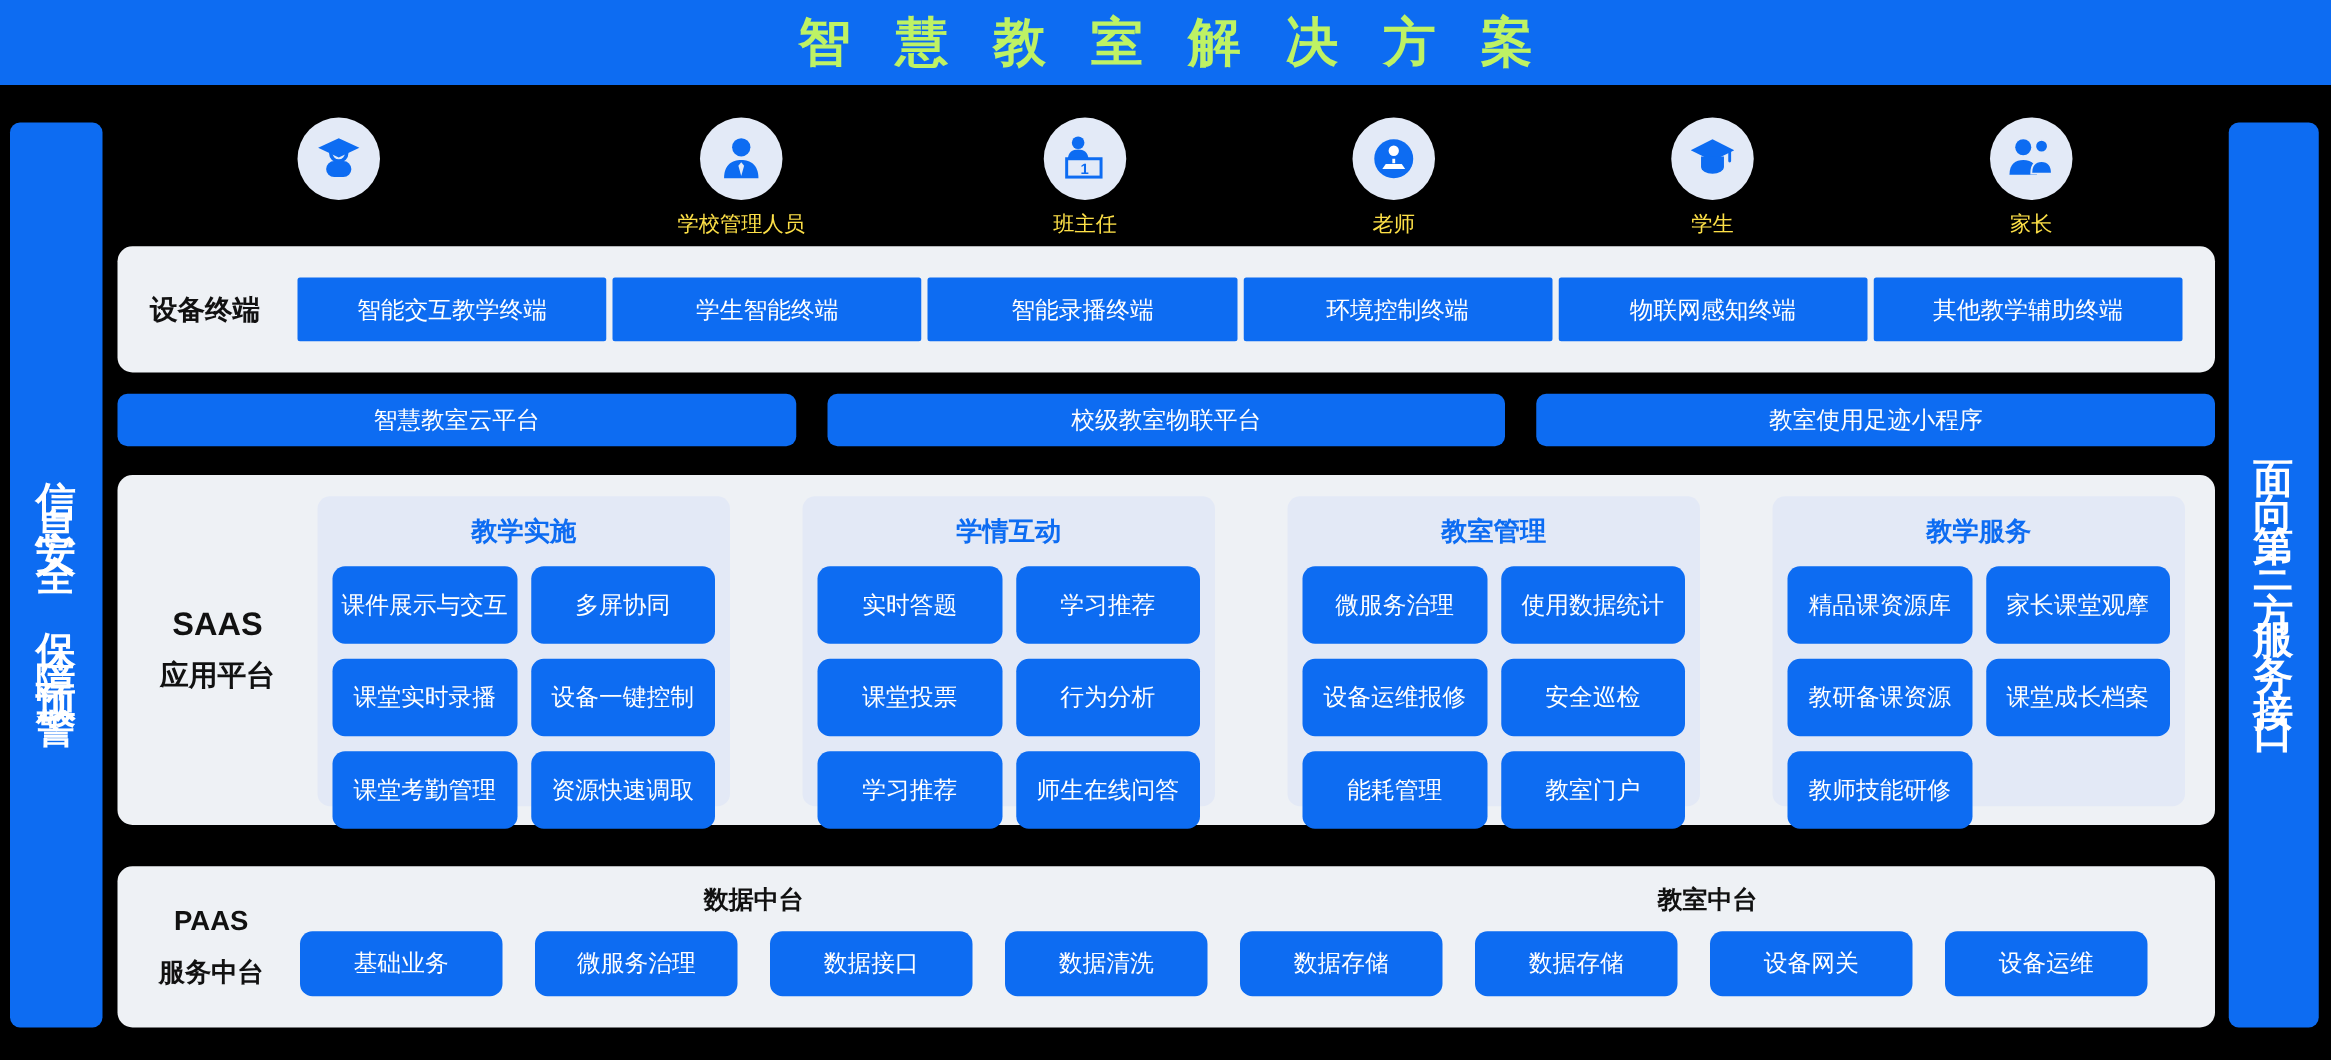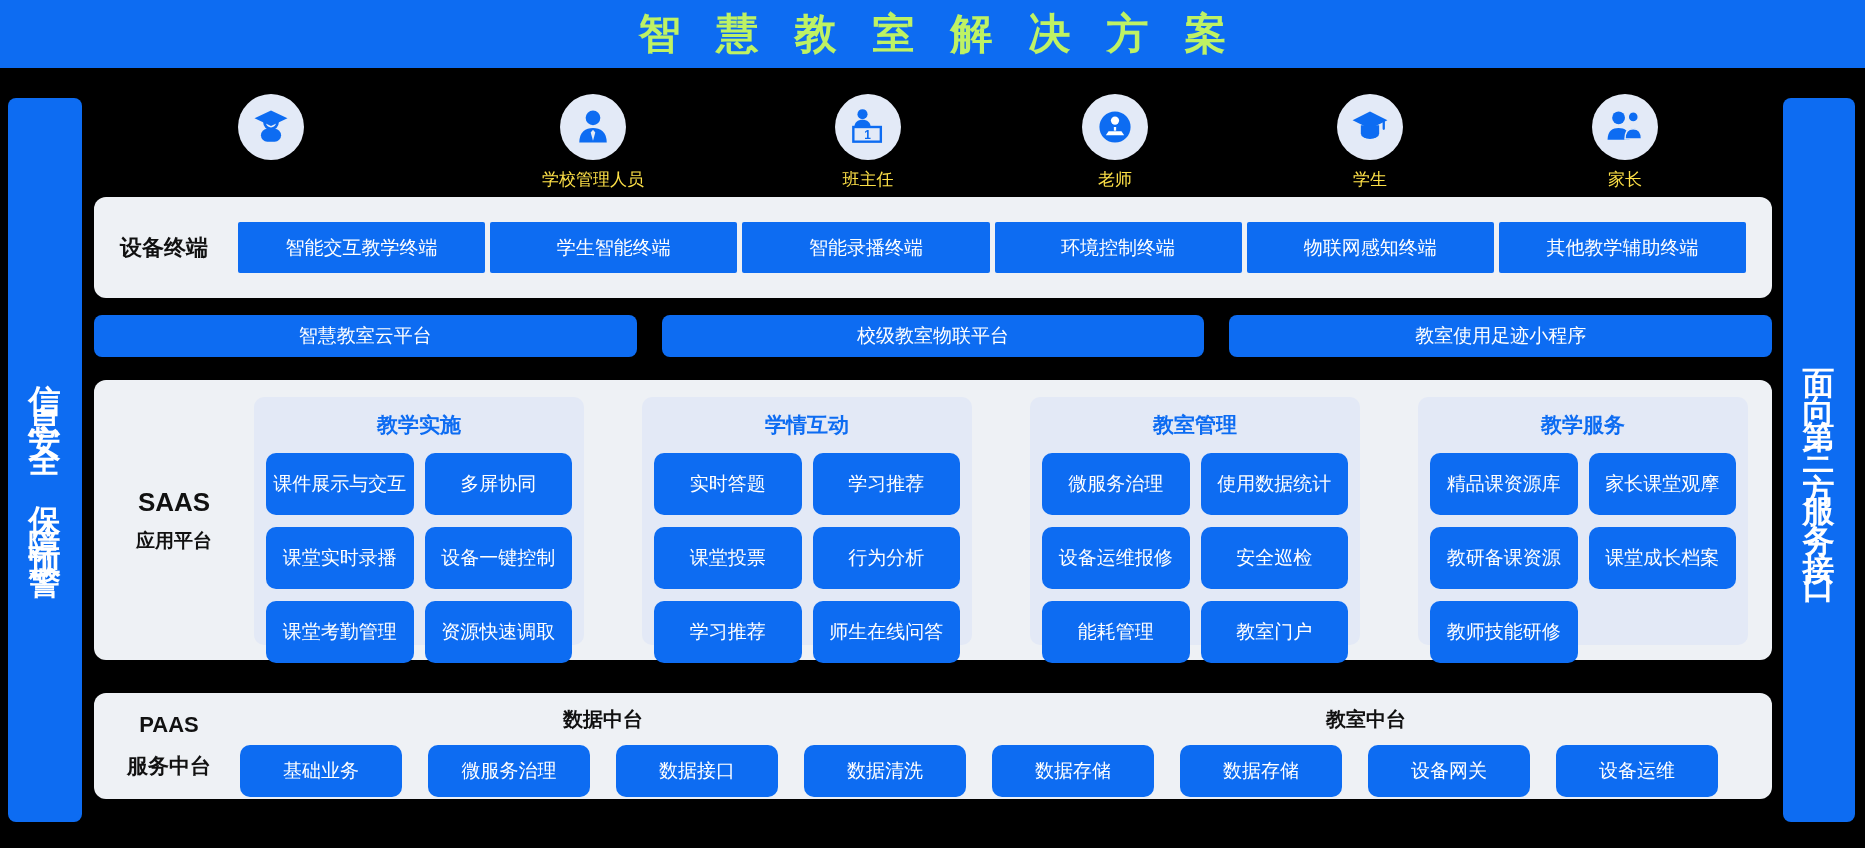--- a/index.html
+++ b/index.html
@@ -42,29 +42,29 @@
   
   .platform-row { position:absolute; left:94px; top:315px; width:1678px; height:42px; display:flex; gap:25px; }
   .platform-row .btn { flex:1; height:42px; border-radius:8px; }
 
   
   .panel.saas { top:380px; height:280px; }
   .side-label { position:absolute; left:0; top:0; bottom:0; width:160px;
                 display:flex; flex-direction:column; align-items:center; justify-content:center;
                 color:#111; font-weight:bold; text-align:center; }
   .side-label .l1 { font-size:26px; }
-  .side-label .l2 { font-size:19px; margin-top:10px; }
+  .side-label .l2 { font-size:23px; margin-top:10px; }
   .saas-cols { position:absolute; left:160px; right:24px; top:17px; display:flex; gap:58px; }
   .saas-col { flex:1; background:#e3e9f6; border-radius:10px; height:248px; padding:14px 12px 0 12px; }
   .saas-col-title { text-align:center; color:#0d6cf2; font-size:21px; font-weight:bold; margin-bottom:14px; }
   .saas-grid { display:grid; grid-template-columns:1fr 1fr; gap:12px 11px; }
   .saas-grid .btn { height:62px; border-radius:10px; }
 
   
-  .panel.paas { top:693px; height:106px; }
+  .panel.paas { top:693px; height:129px; }
   .paas-label { position:absolute; left:20px; top:0; bottom:0; width:110px;
                 display:flex; flex-direction:column; justify-content:center; align-items:center;
                 color:#111; font-weight:bold; }
   .paas-label .l1 { font-size:22px; }
   .paas-label .l2 { font-size:21px; margin-top:14px; }
   .paas-group-title { position:absolute; top:13px; width:300px; margin-left:-150px; text-align:center;
                       color:#111; font-size:20px; font-weight:bold; }
   .paas-items { position:absolute; left:146px; top:52px; width:1478px; height:52px; display:flex; gap:26px; }
   .paas-items .btn { flex:1; height:52px; border-radius:10px; }
 

